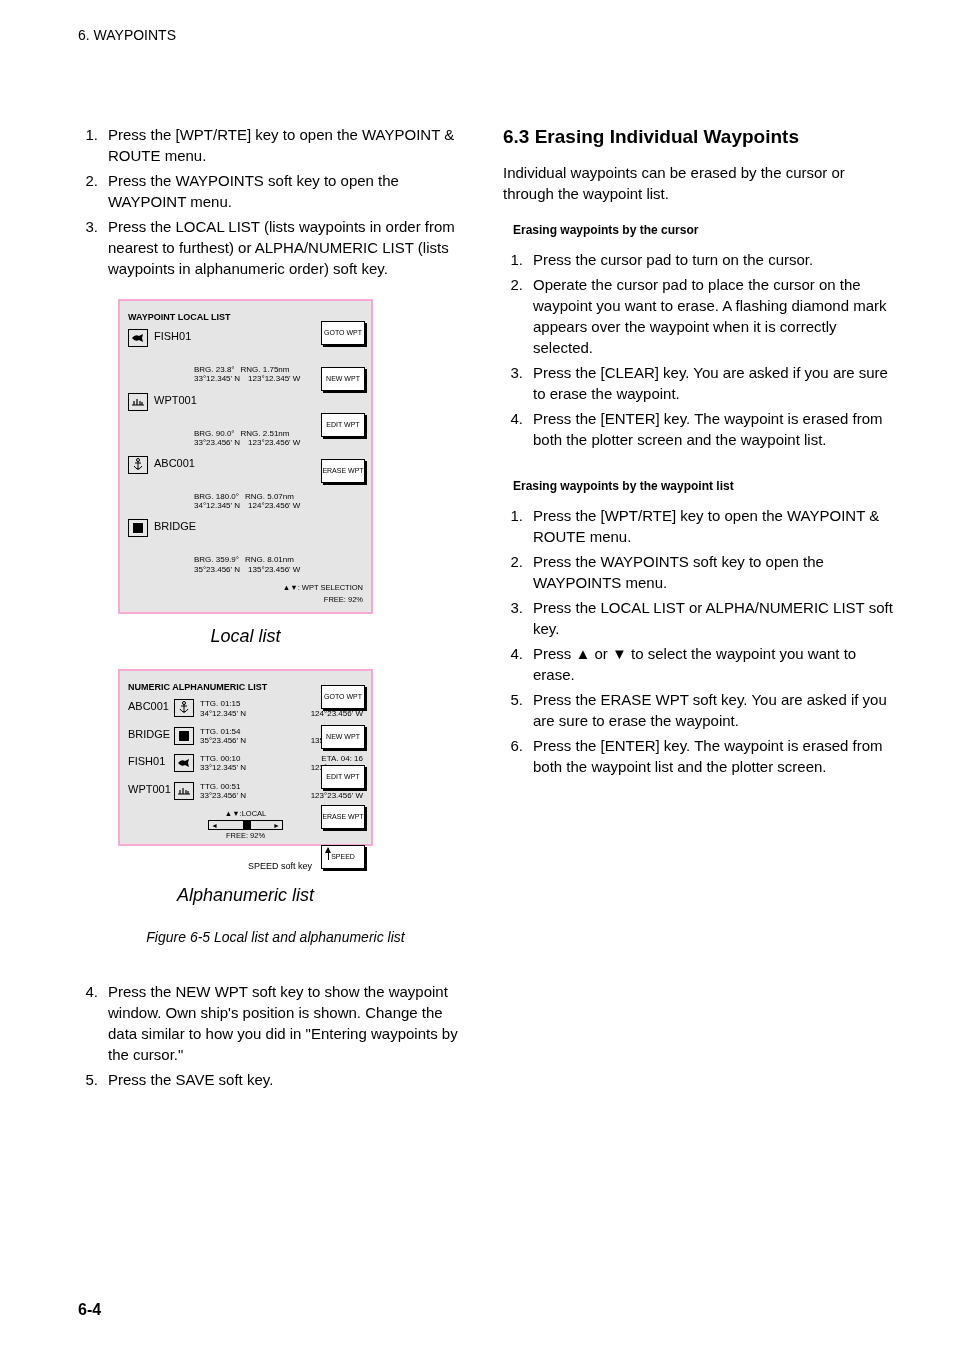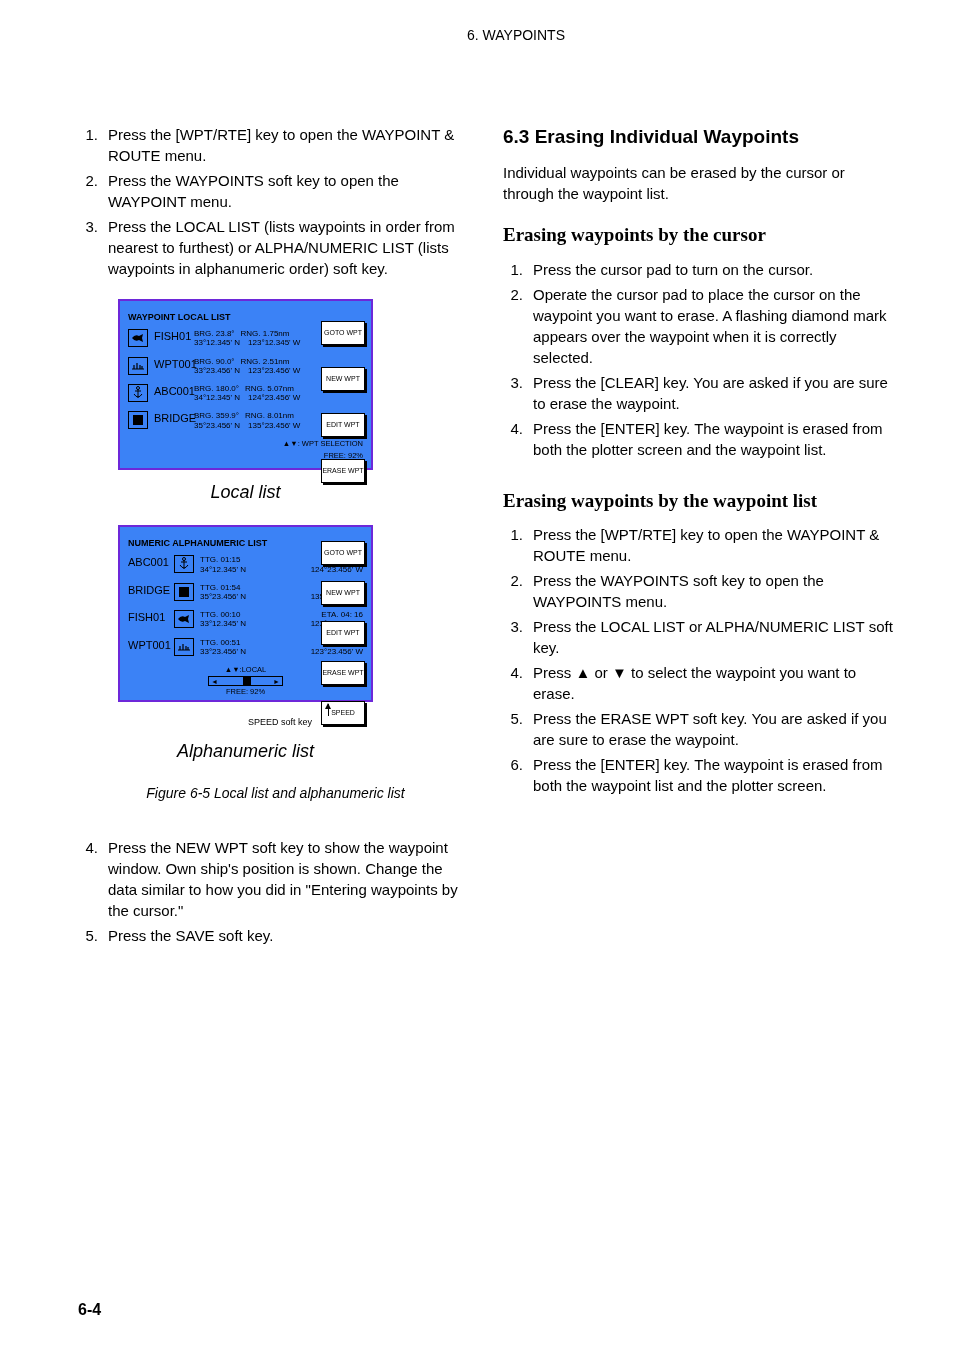--- a/index.html
+++ b/index.html
@@ -9,21 +9,20 @@
     height: 1351px;
     position: relative;
     background: #fff;
     color: #000;
     font-size: 15px;
     line-height: 1.4;
   }
   .header {
     padding: 26px 0 0 78px;
     font-size: 14px;
-    text-align: center;
   }
   .page-body {
     display: flex;
     padding: 78px 60px 0 78px;
     gap: 30px;
   }
   .col {
     flex: 1;
   }
   .left-col { flex: 0 0 395px; }
@@ -38,35 +37,34 @@
     margin-bottom: 4px;
   }
   ol.num-list > li > .n { flex: 0 0 20px; text-align: right; }
   ol.num-list > li > .t { flex: 1; }
   .section-title {
     font-size: 19px;
     font-weight: bold;
     margin-bottom: 12px;
   }
   .sub-section-title {
-    font-size: 19px;
+    font-size: 12px;
     font-weight: bold;
-    margin: 18px 0 10px 0;
-    font-family: Liberation Serif, serif;
+    margin: 18px 0 10px 10px;
   }
   .intro-text { margin-bottom: 6px; }
   .figure-wrap {
     margin: 20px 0 20px 40px;
   }
   .device-frame {
-    border: 2px solid #6d28d9;
+    border: 2px solid #f9a8d4;
     width: 255px;
     padding: 10px 8px 6px 8px;
     position: relative;
-    background: #3b82f6;
+    background: #e5e5e5;
   }
   .list-row {
     display: flex;
     align-items: flex-start;
     margin-bottom: 9px;
     position: relative;
   }
   .icon-box {
     width: 20px; height: 18px;
     border: 1.5px solid #000;
@@ -79,20 +77,21 @@
     font-size: 11px;
     width: 40px;
     flex-shrink:0;
   }
   .wpt-meta {
     flex:1;
     display:flex;
     flex-direction: column;
     font-size: 8px;
     line-height: 1.15;
+    margin-top: 36px;
   }
   .wpt-meta .vals {
     display:flex;
     gap:6px;
   }
   .wpt-meta .coords {
     display:flex;
     gap:8px;
   }
   .softkeys {

